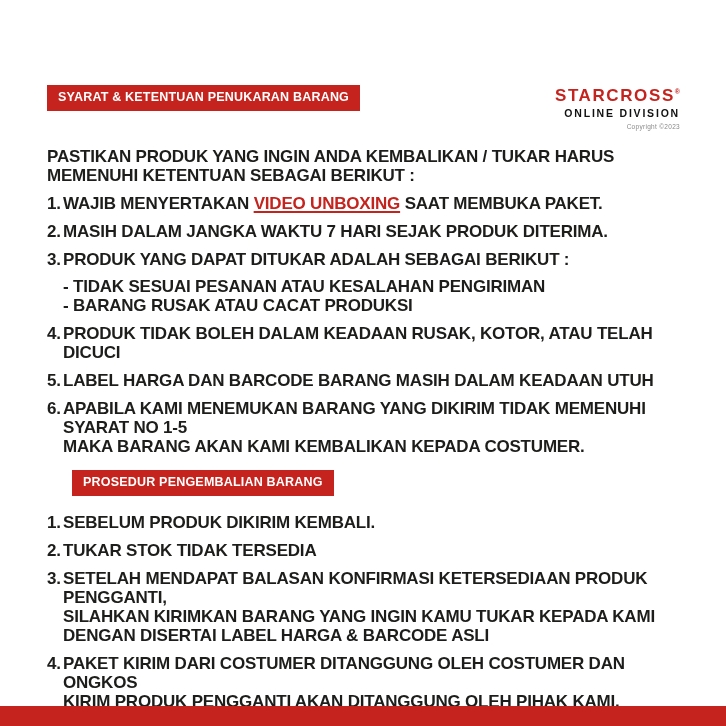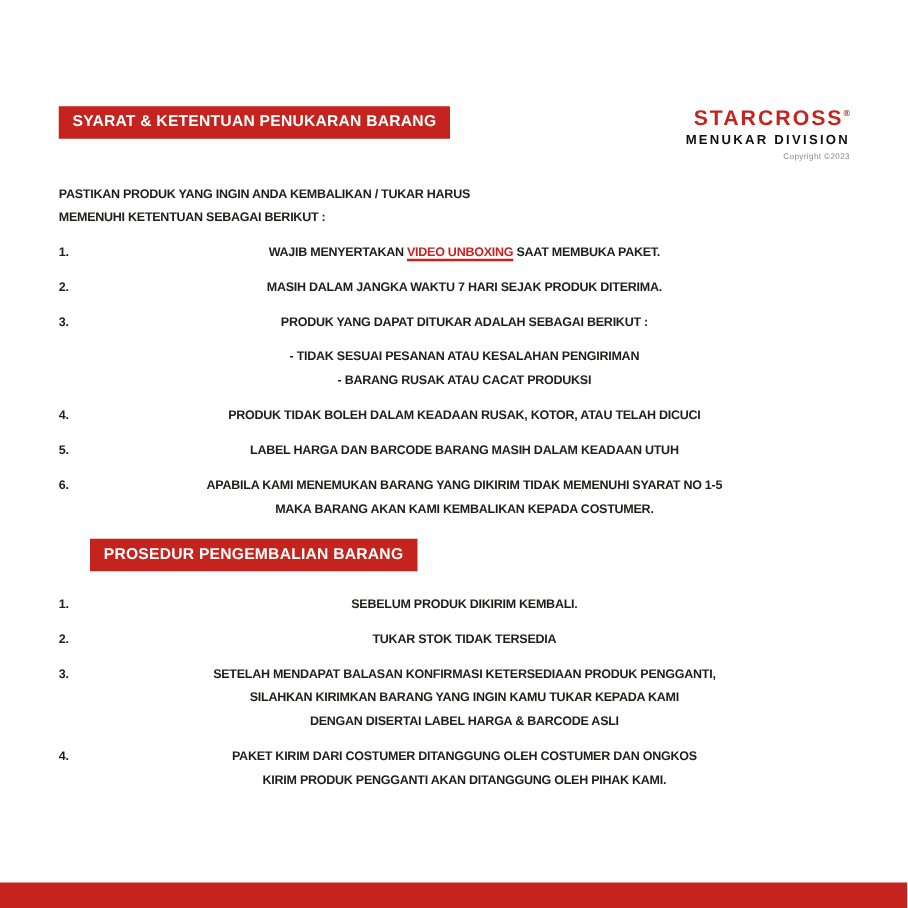--- a/index.html
+++ b/index.html
@@ -56,36 +56,36 @@
   }
   .brand-copyright {
     color: #8a8a8a;
     font-weight: 400;
     font-size: 6.5px;
     letter-spacing: 0.3px;
     margin-top: 3px;
   }
   .bodytext {
     font-weight: 700;
-    font-size: 10px;
+    font-size: 17px;
     letter-spacing: -0.2px;
     line-height: 19px;
   }
   .intro { margin-top: 17px; }
   .list { margin-top: 9px; }
   .list2 { margin-top: 17px; }
   .item {
     display: flex;
     margin-bottom: 9px;
   }
   .num {
     flex: none;
     width: 16px;
   }
-  .itext { flex: 1; text-align: center; }
+  .itext { flex: 1; }
   .hl {
     color: #c5231d;
     text-decoration: underline;
     text-decoration-thickness: 2px;
     text-underline-offset: 2px;
   }
   .ul {
     text-decoration-thickness: 1.5px;
     text-underline-offset: 2px;
   }
@@ -111,21 +111,21 @@
 </head>
 <body>
 
 <div class="page">
   <div class="content">
 
     <div class="header-row">
       <div class="badge">SYARAT &amp; KETENTUAN PENUKARAN BARANG</div>
       <div class="brand">
         <div class="brand-name"><span>STARCROSS</span><span class="reg">®</span></div>
-        <div class="brand-division">MENUKAR DIVISION</div>
+        <div class="brand-division">ONLINE DIVISION</div>
         <div class="brand-copyright">Copyright ©2023</div>
       </div>
     </div>
 
     <div class="intro bodytext">
       <div class="line">PASTIKAN PRODUK YANG INGIN ANDA KEMBALIKAN / TUKAR HARUS</div>
       <div class="line">MEMENUHI KETENTUAN SEBAGAI BERIKUT :</div>
     </div>
 
     <div class="list bodytext">

